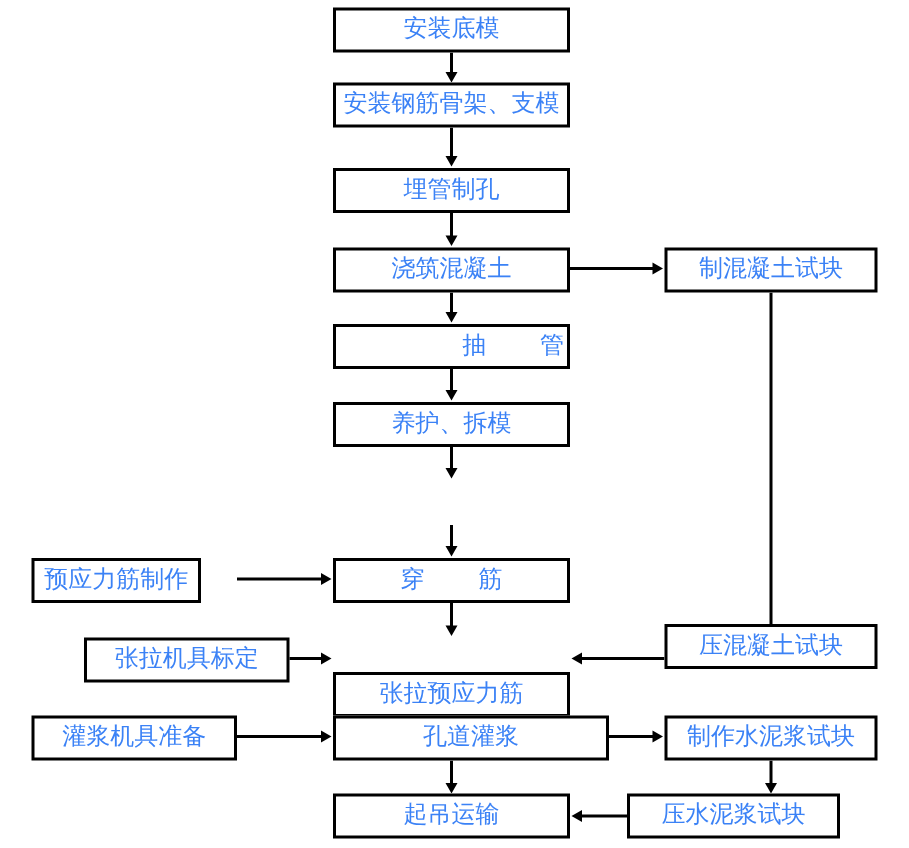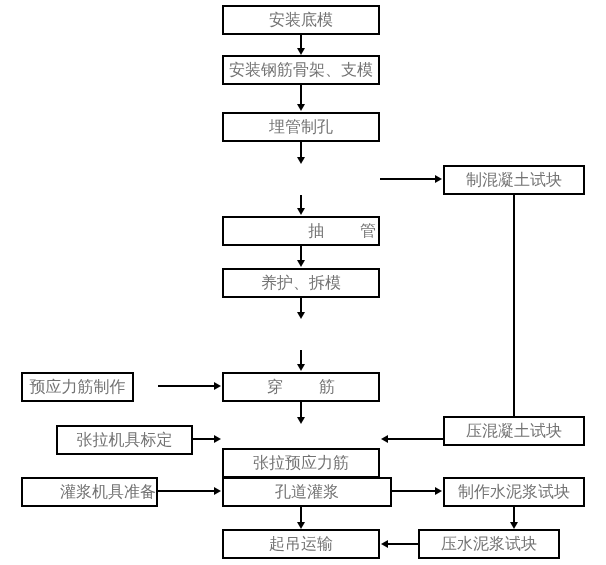--- a/index.html
+++ b/index.html
@@ -20,21 +20,21 @@
   .node {
     position: absolute;
     box-sizing: border-box;
     border: 2px solid #000000;
     background: #ffffff;
     display: flex;
     align-items: center;
     justify-content: center;
     font-size: 16px;
     line-height: 1;
-    color: #737373;
+    color: #3b82f6;
     white-space: nowrap;
     z-index: 3;
   }
   .node span {
     display: inline-block;
     text-align: center;
   }
   .wide-gap {
     letter-spacing: 0.12em;
     padding-left: 0.12em;
@@ -140,55 +140,58 @@
   </div>
 
   <div class="node" style="left:222px; top:55px; width:158px; height:30px;">
     <span>安装钢筋骨架、支模</span>
   </div>
 
   <div class="node" style="left:222px; top:112px; width:158px; height:30px;">
     <span>埋管制孔</span>
   </div>
 
+  <div class="node" style="left:222px; top:165px; width:158px; height:30px;">
+    <span>浇筑混凝土</span>
+  </div>
 
   <div class="node" style="left:222px; top:216px; width:158px; height:30px;justify-content:flex-end;">
     <span class="wide-gap"><span>抽</span><span class="gap"></span><span>管</span></span>
   </div>
 
   <div class="node" style="left:222px; top:268px; width:158px; height:30px;">
     <span>养护、拆模</span>
   </div>
 
 
   <div class="node" style="left:222px; top:372px; width:158px; height:30px;font-family:Liberation Serif, serif;">
     <span class="wide-gap"><span>穿</span><span class="gap"></span><span>筋</span></span>
   </div>
 
   <div class="node" style="left:222px; top:448px; width:158px; height:30px;">
     <span>张拉预应力筋</span>
   </div>
 
-  <div class="node" style="left:222px; top:477px; width:170px; height:30px;">
+  <div class="node" style="left:222px; top:477px; width:184px; height:30px;">
     <span>孔道灌浆</span>
   </div>
 
   <div class="node" style="left:222px; top:529px; width:158px; height:30px;">
     <span>起吊运输</span>
   </div>
 
   <div class="node" style="left:21px; top:372px; width:113px; height:30px;">
     <span>预应力筋制作</span>
   </div>
 
   <div class="node" style="left:21px; top:425px; width:137px; height:30px;margin-left:35px;">
     <span>张拉机具标定</span>
   </div>
 
-  <div class="node" style="left:21px; top:477px; width:137px; height:30px;justify-content:flex-end;">
+  <div class="node" style="left:21px; top:477px; width:137px; height:30px;">
     <span>灌浆机具准备</span>
   </div>
 
   <div class="node" style="left:443px; top:165px; width:142px; height:30px;">
     <span>制混凝土试块</span>
   </div>
 
   <div class="node" style="left:443px; top:416px; width:142px; height:30px;">
     <span>压混凝土试块</span>
   </div>

